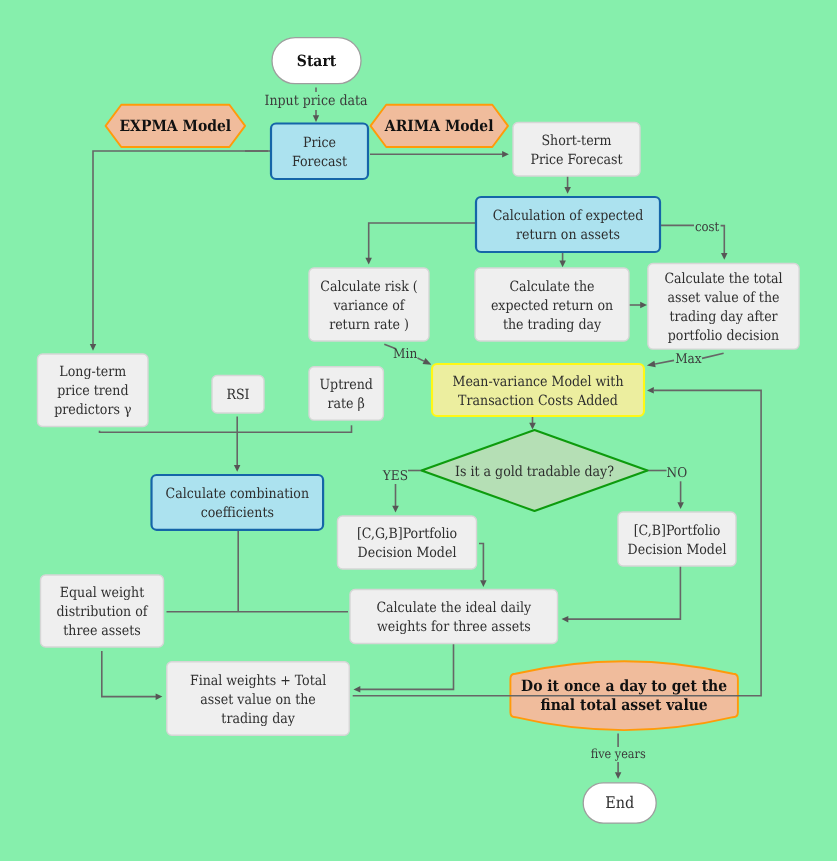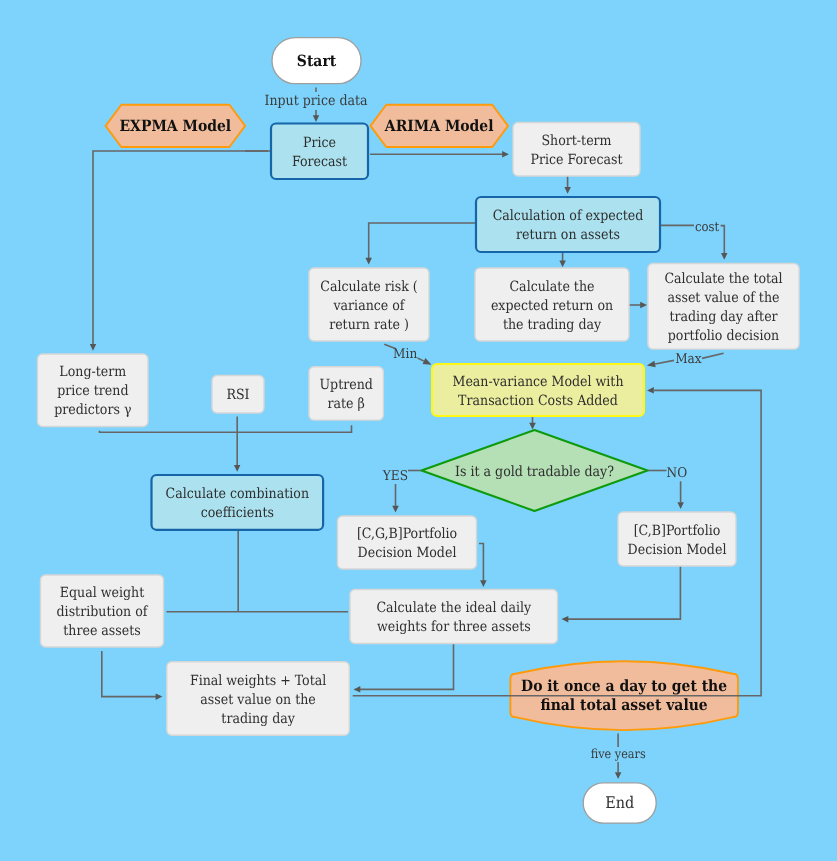--- a/index.html
+++ b/index.html
@@ -1,17 +1,17 @@
 <!DOCTYPE html>
 <html><head>
 <meta charset="utf-8">
 <title>Portfolio Optimization Flowchart</title>
 <style>
   html,body{margin:0;padding:0;background:#ffffff;}
-  #page{position:relative;width:837px;height:861px;background:#7dd3fc;overflow:hidden;}
+  #page{position:relative;width:837px;height:861px;background:#86efac;overflow:hidden;}
   #chart{position:absolute;left:0;top:0;display:block;}
   text{font-family:"DejaVu Serif Condensed","DejaVu Serif",serif;-webkit-font-smoothing:antialiased;text-rendering:geometricPrecision;}
   .nl{font-size:14px;fill:#2e2e2e;}
   .nlb{font-size:15.5px;font-weight:bold;fill:#111111;}
   .el{font-size:14px;fill:#3b3b3b;}
   .shape{stroke-linejoin:round;}
   .conn{fill:none;stroke:#666666;stroke-width:1.6;stroke-linecap:butt;stroke-linejoin:miter;}
   .ah{fill:#565656;stroke:none;}
 </style>
 </head>

